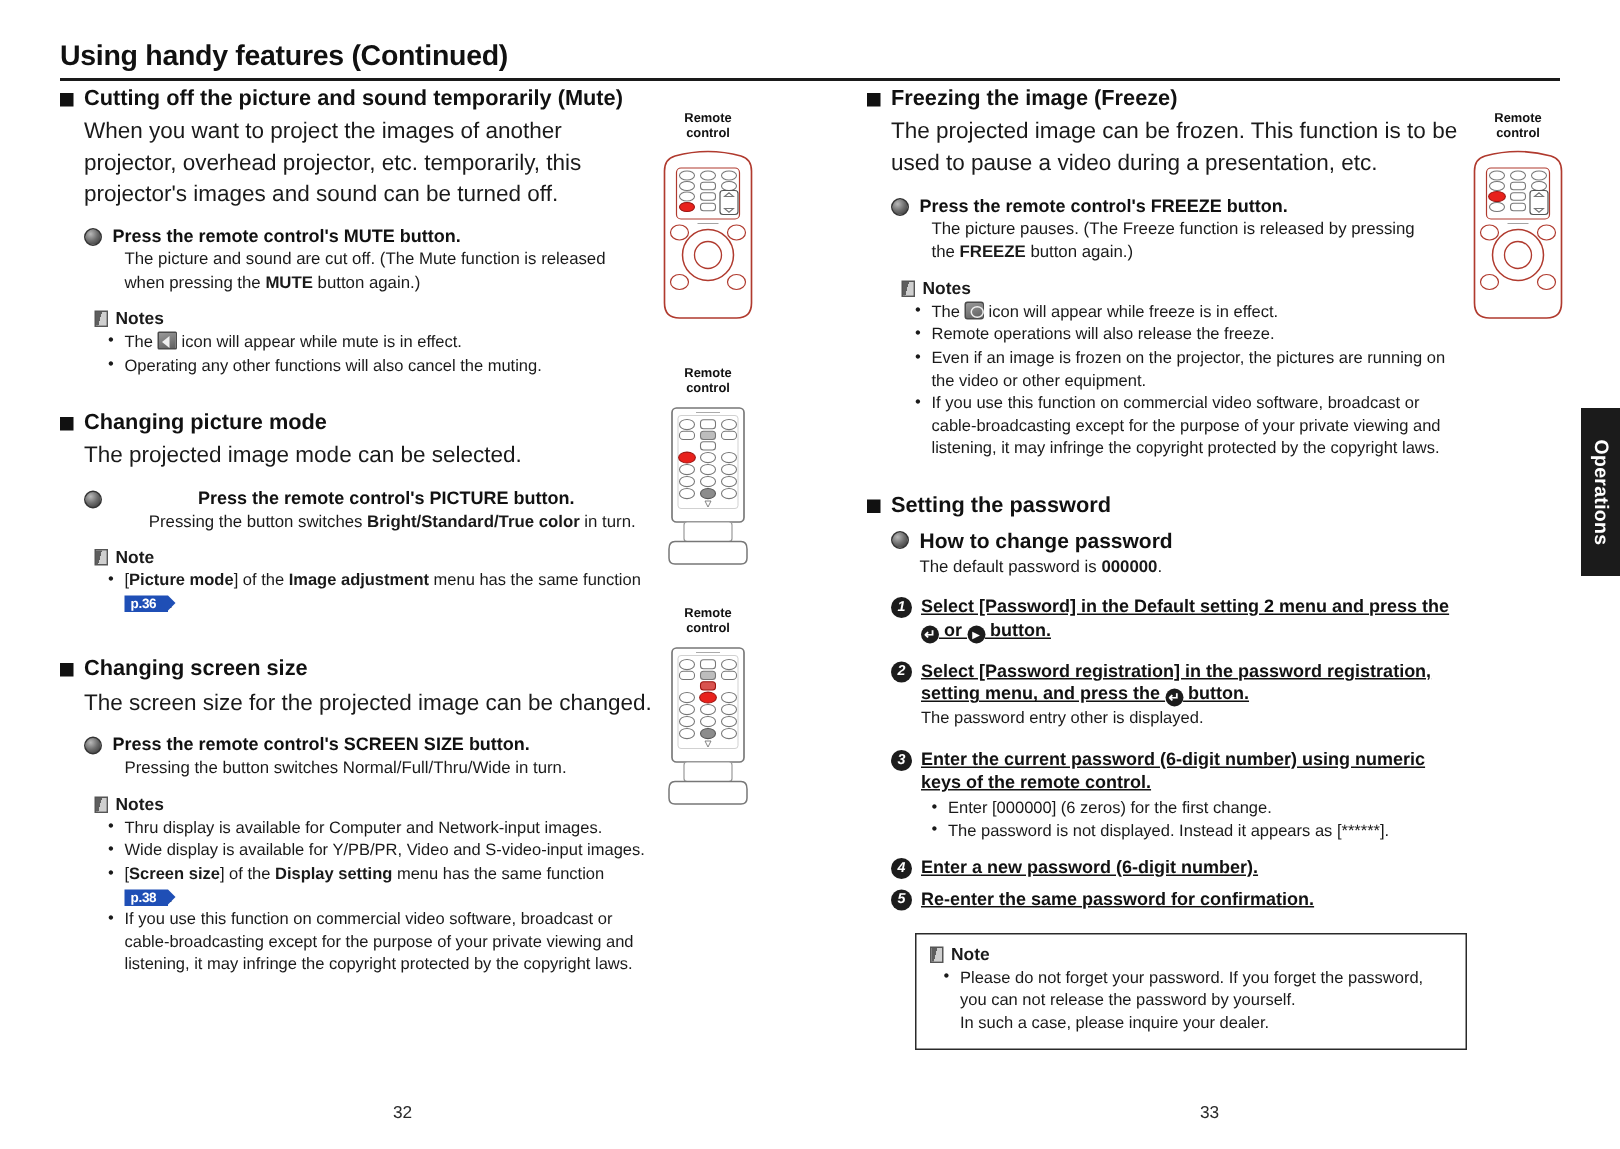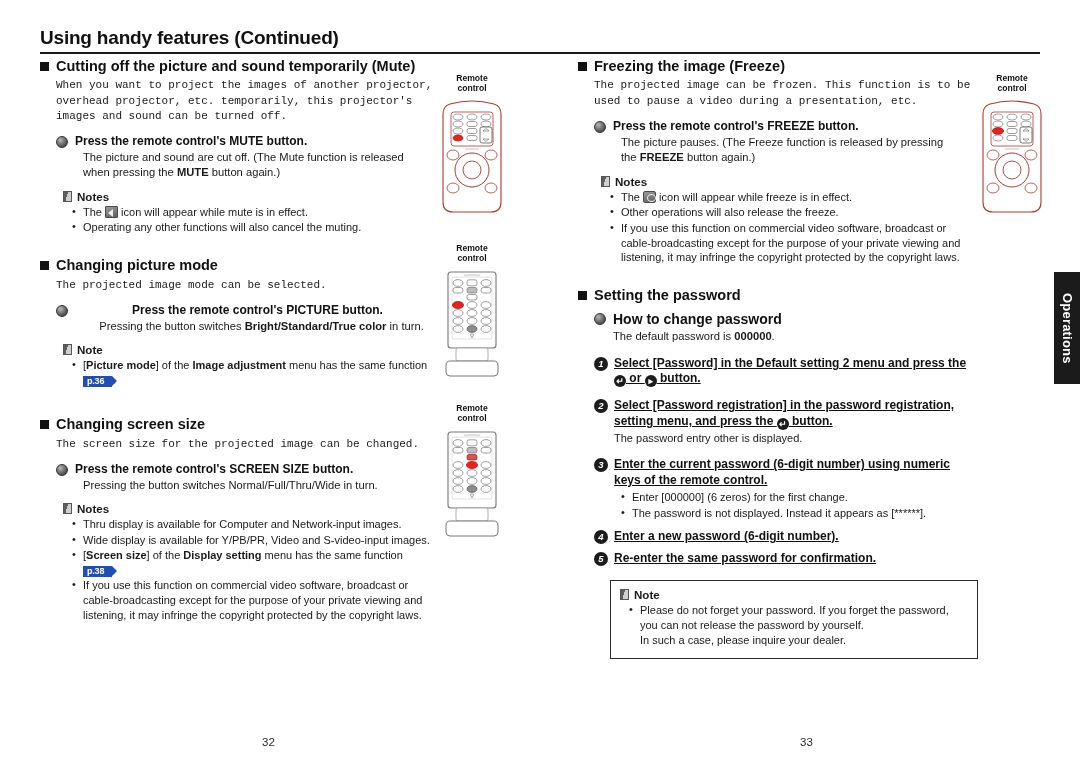--- a/index.html
+++ b/index.html
@@ -55,25 +55,24 @@
   .sq {
     display: inline-block;
     width: 9px; height: 9px;
     background: #111;
     margin-top: 4px;
     flex: none;
   }
   .h-sec-text { display: block; }
 
   .body-t {
-    font-size: 11px;
+    font-size: 15px;
     line-height: 1.38;
     color: #1a1a1a;
     margin: 0 0 2px 0;
-    font-family: Liberation Mono, monospace;
   }
 
   
   .step {
     display: flex;
     align-items: flex-start;
     gap: 7px;
     margin-top: 10px;
   }
   .dot {
@@ -406,21 +405,22 @@
         </div>
       </div>
 
       <div class="notes" style="padding-left:23px;">
         <div class="notes-head">
           <span class="note-flag"></span>
           <span>Notes</span>
         </div>
         <ul class="note-list">
           <li><span>The </span><span class="ic-freeze"></span><span> icon will appear while freeze is in effect.</span></li>
-          <li>Other operations will also release the freeze.</li>
+          <li>Remote operations will also release the freeze.</li>
+          <li>Even if an image is frozen on the projector, the pictures are running on the video or other equipment.</li>
           <li>If you use this function on commercial video software, broadcast or cable-broadcasting except for the purpose of your private viewing and listening, it may infringe the copyright protected by the copyright laws.</li>
         </ul>
       </div>
     </div>
 
     <div style="margin-top:22px;">
       <div class="h-sec">
         <span class="sq"></span>
         <span class="h-sec-text">Setting the password</span>
       </div>

